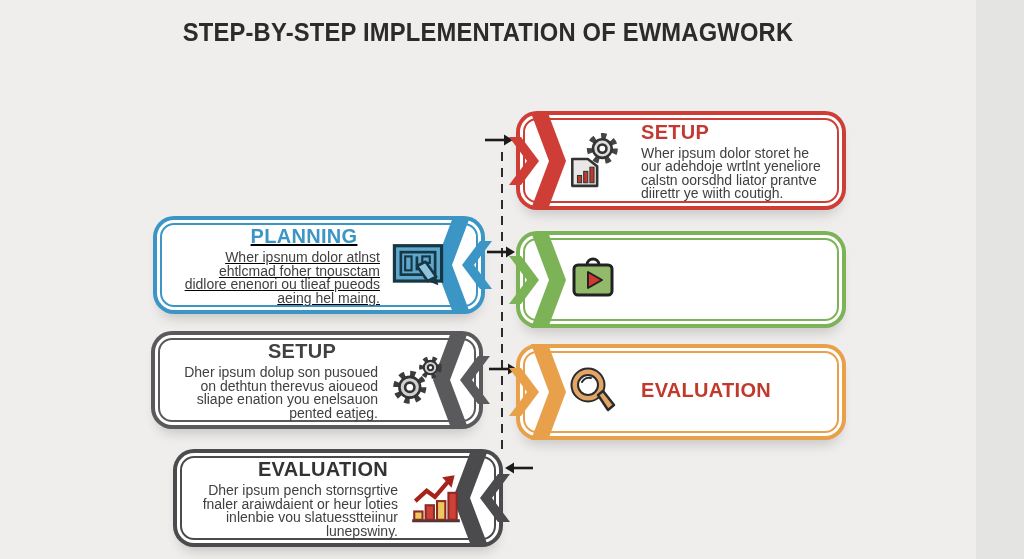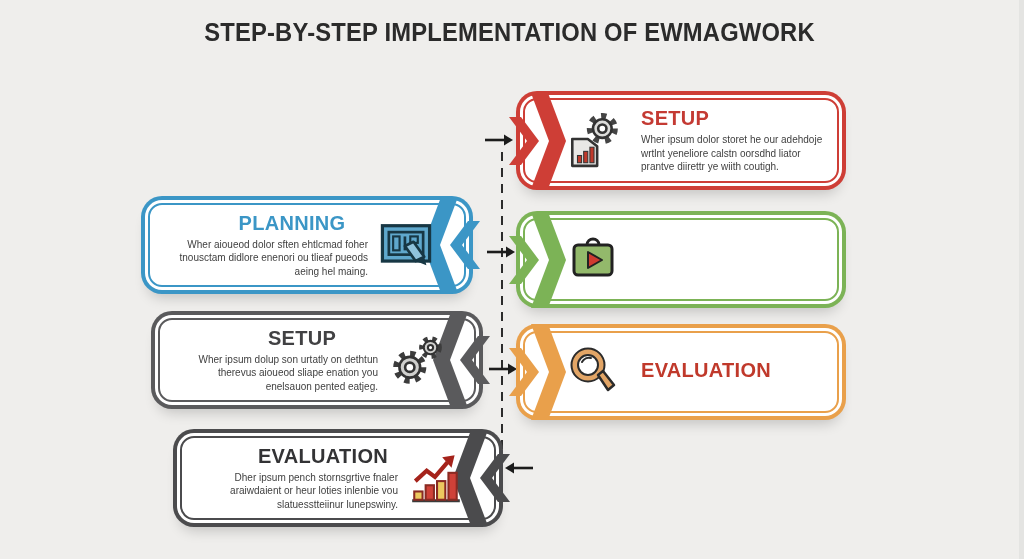--- a/index.html
+++ b/index.html
@@ -1,43 +1,43 @@
 <!DOCTYPE html>
 <html><head>
 <meta charset="utf-8">
 <style>
   html,body{margin:0;padding:0;background:#e4e4e2;}
   .canvas{
     position:relative;width:976px;height:559px;overflow:hidden;
     background:#efeeec;
     font-family:"Liberation Sans", sans-serif;
-    padding-left:43px;
   }
   .page-title{
     position:absolute;top:18px;left:0;width:100%;
     text-align:center;font-size:25px;font-weight:bold;color:#2b2b2b;
     letter-spacing:.2px;transform:scaleX(.95);margin:0;
   }
   
   .step{
     position:absolute;background:#fff;
     border:2px solid var(--c);border-radius:14px;
     box-shadow:0 0 0 3px #fff, 0 0 0 7px var(--c), 0 10px 14px rgba(0,0,0,.20);
+    margin-top:20px;
   }
   .step .inner{position:relative;width:100%;height:100%;display:flex;align-items:center;}
   
   .step.right .inner{padding:6px 10px 6px 38px;box-sizing:border-box;gap:18px;}
   .step.right .txt{text-align:left;}
   
   .step.left .inner{padding:6px 96px 6px 20px;box-sizing:border-box;}
   .step.left .txt{width:100%;text-align:right;}
   .step.left .h{text-align:center;padding-left:46px;}
   .step.left .icon-wrap{position:absolute;right:28px;top:50%;transform:translateY(-50%);}
   .h{font-size:20px;font-weight:bold;color:var(--tc);margin:0 0 3px 0;letter-spacing:.3px;}
-  .b{font-size:10px;line-height:13.5px;color:#3f3f3f;max-width:200px;}
+  .b{font-size:14px;line-height:13.5px;color:#3f3f3f;max-width:200px;}
   .step.left .b{max-width:none;}
   .icon-wrap{width:60px;height:60px;flex:0 0 60px;display:flex;align-items:center;justify-content:center;}
   
   .chev{position:absolute;top:50%;width:58px;height:96px;color:var(--c);}
   .chev.r{left:-16px;transform:translateY(-50%);}
   .chev.l{right:-16px;transform:translateY(-50%) scaleX(-1);}
   
   .dash-line{
     position:absolute;left:501px;top:152px;width:2px;height:304px;
     background:repeating-linear-gradient(to bottom,#2c2c2c 0 9px,transparent 9px 16px);
@@ -87,29 +87,29 @@
           <rect x="25" y="34" width="4" height="15" fill="#c0392b" stroke="#333" stroke-width="1"></rect>
         </svg>
       </div>
       <div class="txt">
         <div class="h">SETUP</div>
         <div class="b">Wher ipsum dolor storet he our adehdoje wrtlnt yeneliore calstn oorsdhd liator prantve diirettr ye wiith coutigh.</div>
       </div>
     </div>
   </div>
 
-  <div class="step left" style="left: 148px; top: 203px; width: 314px; height: 80px; --c: #3b96c6; --tc: #3b96c6;">
+  <div class="step left" style="left: 160px; top: 203px; width: 314px; height: 80px; text-decoration: underline; --c: #3b96c6; --tc: #3b96c6;">
     <svg class="chev l" viewBox="0 0 58 96">
       <path fill="currentColor" d="M0,24 L12,24 L30,48 L12,72 L0,72 L18,48 Z"></path>
       <path fill="currentColor" d="M22,0 L39,0 L57,48 L39,96 L22,96 L40,48 Z"></path>
     </svg>
     <div class="inner">
       <div class="txt">
         <div class="h">PLANNING</div>
-        <div class="b">Wher aioueod dolor sften ehtlcmad foher tnousctam didlore enenori ou tlieaf pueods aeing hel maing.</div>
+        <div class="b">Wher ipsnum dolor atlnst ehtlcmad foher tnousctam didlore enenori ou tlieaf pueods aeing hel maing.</div>
       </div>
       <div class="icon-wrap">
         <svg width="60" height="60" viewBox="0 0 56 56">
           <rect x="6" y="10" width="44" height="33" fill="#5fa8cd" stroke="#173744" stroke-width="3"></rect>
           <rect x="12" y="16" width="32" height="21" fill="none" stroke="#173744" stroke-width="2.5"></rect>
           <rect x="16" y="20" width="6" height="13" fill="none" stroke="#173744" stroke-width="2"></rect>
           <line x1="27" y1="20" x2="27" y2="33" stroke="#173744" stroke-width="2.5"></line>
           <rect x="32" y="20" width="7" height="6" fill="none" stroke="#173744" stroke-width="2"></rect>
           <polygon points="27,29 35,25 45,39 37,43" fill="#8fc3dd" stroke="#173744" stroke-width="2.5" stroke-linejoin="round"></polygon>
           <polygon points="37,43 45,39 47,47" fill="#173744"></polygon>
@@ -137,21 +137,21 @@
   </div>
 
   <div class="step left" style="left: 158px; top: 318px; width: 314px; height: 80px; --c: #5a5a5c; --tc: #414143;">
     <svg class="chev l" viewBox="0 0 58 96">
       <path fill="currentColor" d="M0,24 L12,24 L30,48 L12,72 L0,72 L18,48 Z"></path>
       <path fill="currentColor" d="M22,0 L39,0 L57,48 L39,96 L22,96 L40,48 Z"></path>
     </svg>
     <div class="inner">
       <div class="txt">
         <div class="h">SETUP</div>
-        <div class="b">Wher ipsum dolup son urtatly on dethtun therevus aioueod sliape enation you enelsauon pented eatjeg.</div>
+        <div class="b">Dher ipsum dolup son pusoued on dethtun therevus aioueod sliape enation you enelsauon pented eatjeg.</div>
       </div>
       <div class="icon-wrap">
         <svg width="58" height="58" viewBox="0 0 56 56">
           <circle cx="22" cy="35" r="13" fill="none" stroke="#3c3c3c" stroke-width="6" stroke-dasharray="5 5.2"></circle>
           <circle cx="22" cy="35" r="10" fill="#cfcfcd" stroke="#333" stroke-width="2.5"></circle>
           <circle cx="22" cy="35" r="4.5" fill="#fff" stroke="#333" stroke-width="2.5"></circle>
           <circle cx="42" cy="16" r="8.5" fill="none" stroke="#3c3c3c" stroke-width="5" stroke-dasharray="4 4.3"></circle>
           <circle cx="42" cy="16" r="6.5" fill="#cfcfcd" stroke="#333" stroke-width="2"></circle>
           <circle cx="42" cy="16" r="2.5" fill="#fff" stroke="#333" stroke-width="2"></circle>
         </svg>

